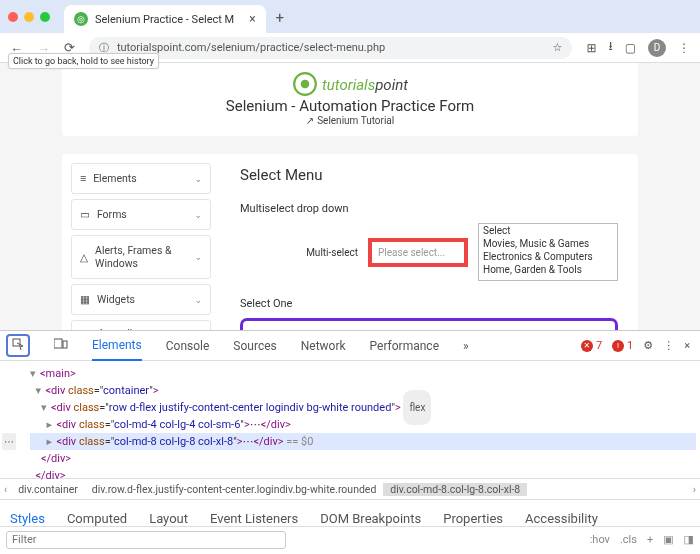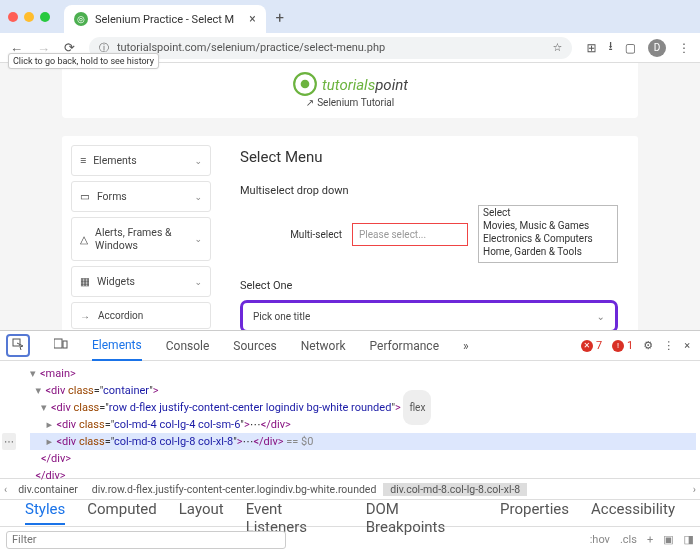--- a/index.html
+++ b/index.html
@@ -31,21 +31,21 @@
 .sidebar{width:158px;padding:9px;display:flex;flex-direction:column;gap:5px;}
 .side-item{border:1px solid #e4e4e4;border-radius:3px;padding:8px 8px;display:flex;align-items:center;gap:7px;font-size:10.5px;color:#444;}
 .side-item .chev{margin-left:auto;color:#888;font-size:9px;}
 .side-sub{border:1px solid #e4e4e4;border-radius:3px;padding:7px 8px;display:flex;align-items:center;gap:8px;font-size:10px;color:#444;}
 .side-sub .arrow{color:#666;font-size:10px;}
 .main-col{flex:1;padding:12px 20px;}
 .sel-title{font-size:15px;color:#333;margin-bottom:18px;}
 .sub-title{font-size:11px;color:#333;margin-bottom:8px;}
 .row{display:flex;gap:10px;align-items:center;margin-bottom:16px;}
 .lab{font-size:10px;color:#333;}
-.input{border:1px solid #ef4444;padding:5px 6px;font-size:10px;color:#999;width:116px;}
+.input{border:4px solid #ef4444;padding:5px 6px;font-size:10px;color:#999;width:100px;}
 .multi{border:1px solid #bbb;font-size:10px;color:#333;width:140px;height:58px;overflow:hidden;}
 .multi div{padding:1px 4px;}
 .pick{border:3px solid #6d28d9;border-radius:7px;padding:8px 10px;font-size:10px;color:#444;display:flex;align-items:center;}
 .pick .chev{margin-left:auto;color:#888;font-size:10px;}
 .devtools{border-top:1px solid #ccc;}
 .dt-tabs{height:30px;display:flex;align-items:center;gap:24px;padding:0 10px;border-bottom:1px solid #ddd;font-size:12px;color:#555;position:relative;}
 .dt-tabs .sel{color:#1a73e8;border-bottom:2px solid #1a73e8;padding-bottom:7px;margin-bottom:-8px;}
 .dt-tabs .boxed{border:2px solid #5578d4;border-radius:4px;padding:2px 4px;margin-left:-4px;}
 .dt-right{margin-left:auto;display:flex;align-items:center;gap:10px;font-size:11px;}
 .err{color:#d93025;font-size:11px;display:flex;align-items:center;gap:3px;}
@@ -58,21 +58,21 @@
 .val{color:#1a1aa6;}
 .tri{color:#888;display:inline-block;width:10px;}
 .hl{background:#dde7fd;}
 .dots3{position:absolute;left:2px;color:#555;font-size:10px;background:#eee;border-radius:2px;padding:0 2px;}
 .badge{background:#eee;border-radius:9px;padding:12px 6px;font-size:10px;color:#555;}
 .dollar{color:#888;}
 .crumb-bar{height:22px;display:flex;align-items:center;border-top:1px solid #ddd;border-bottom:1px solid #ddd;font-size:10.5px;color:#555;overflow:hidden;}
 .crumb-bar span{padding:0 7px;}
 .crumb-bar .lar{color:#888;padding:0 4px;}
 .crumb-bar .selcrumb{background:#ddd;}
-.style-tabs{height:26px;display:flex;align-items:flex-start;gap:22px;padding:0 25px;font-size:15px;color:#555;}
+.style-tabs{height:26px;display:flex;align-items:flex-end;gap:22px;padding:0 10px;font-size:13px;color:#555;}
 .style-tabs .sel{color:#1a73e8;border-bottom:2px solid #1a73e8;padding-bottom:5px;margin-bottom:-7px;}
 .filter-bar{height:26px;display:flex;align-items:center;border-top:1px solid #ddd;padding:0 6px;font-size:11px;color:#888;gap:17px;}
 .filter-bar input{border:1px solid #ccc;border-radius:3px;height:18px;padding:0 5px;font-size:11px;color:#888;flex:0 0 280px;}
 .filter-bar .r{margin-left:auto;display:flex;gap:10px;align-items:center;font-family:Menlo,monospace;}
 .icn{display:inline-block;}
 </style>
 </head>
 <body>
 
 <div class="chrome-top">
@@ -110,20 +110,21 @@
 
 <div class="page">
   <div class="header-card">
     <div class="logo">
       <svg viewBox="0 0 24 24">
           <circle cx="12" cy="12" r="10" fill="none" stroke="#6cb33f" stroke-width="2"></circle>
           <circle cx="12" cy="12" r="4" fill="#6cb33f"></circle>
         </svg>
       <span class="logo-text"><span class="t1">tutorials</span><span class="t2">point</span></span>
     </div>
+    <div class="main-title">Selenium - Automation Practice Form</div>
     <div class="tut-link">
       <span>↗</span>
       <span>Selenium Tutorial</span>
     </div>
   </div>
 
   <div class="content-card">
     <div class="sidebar">
       <div class="side-item">
           <span>≡</span>

